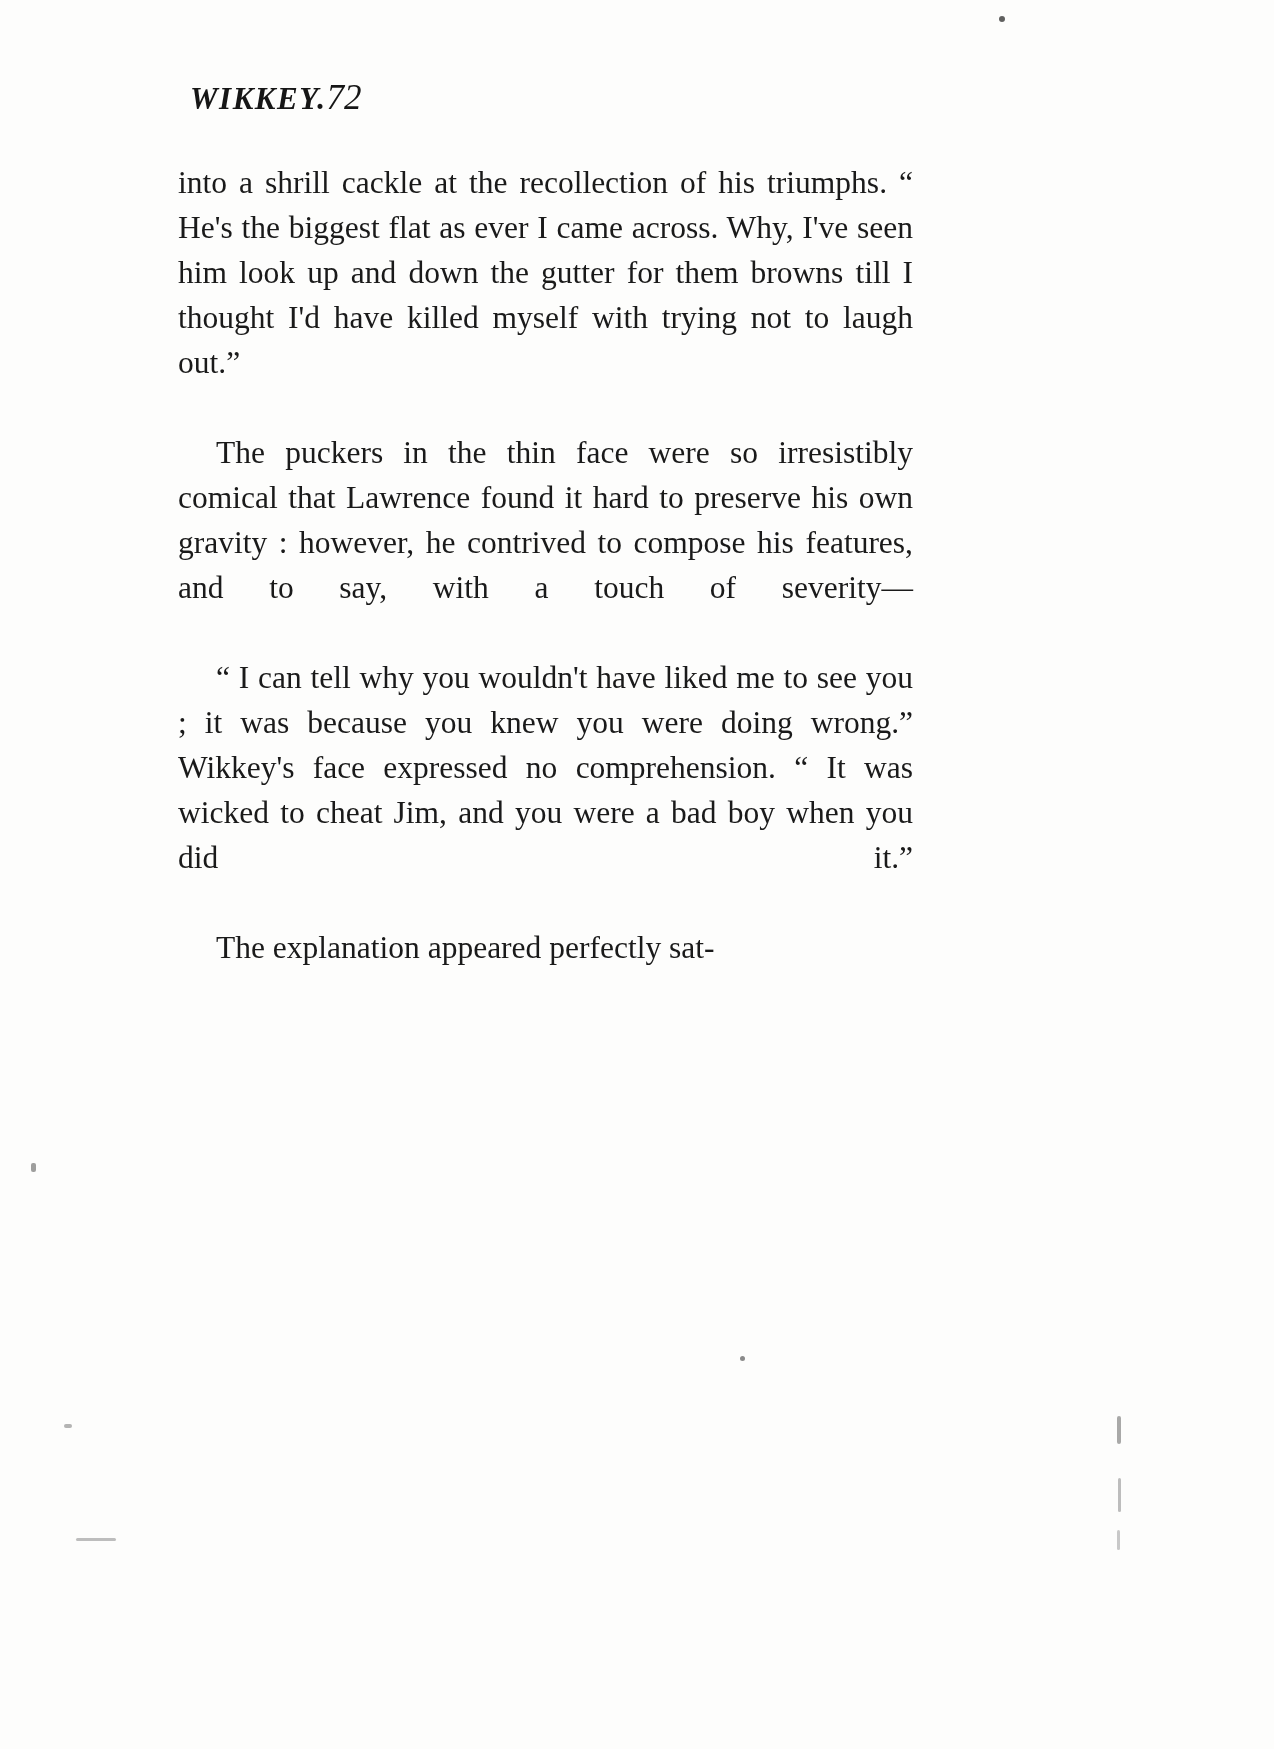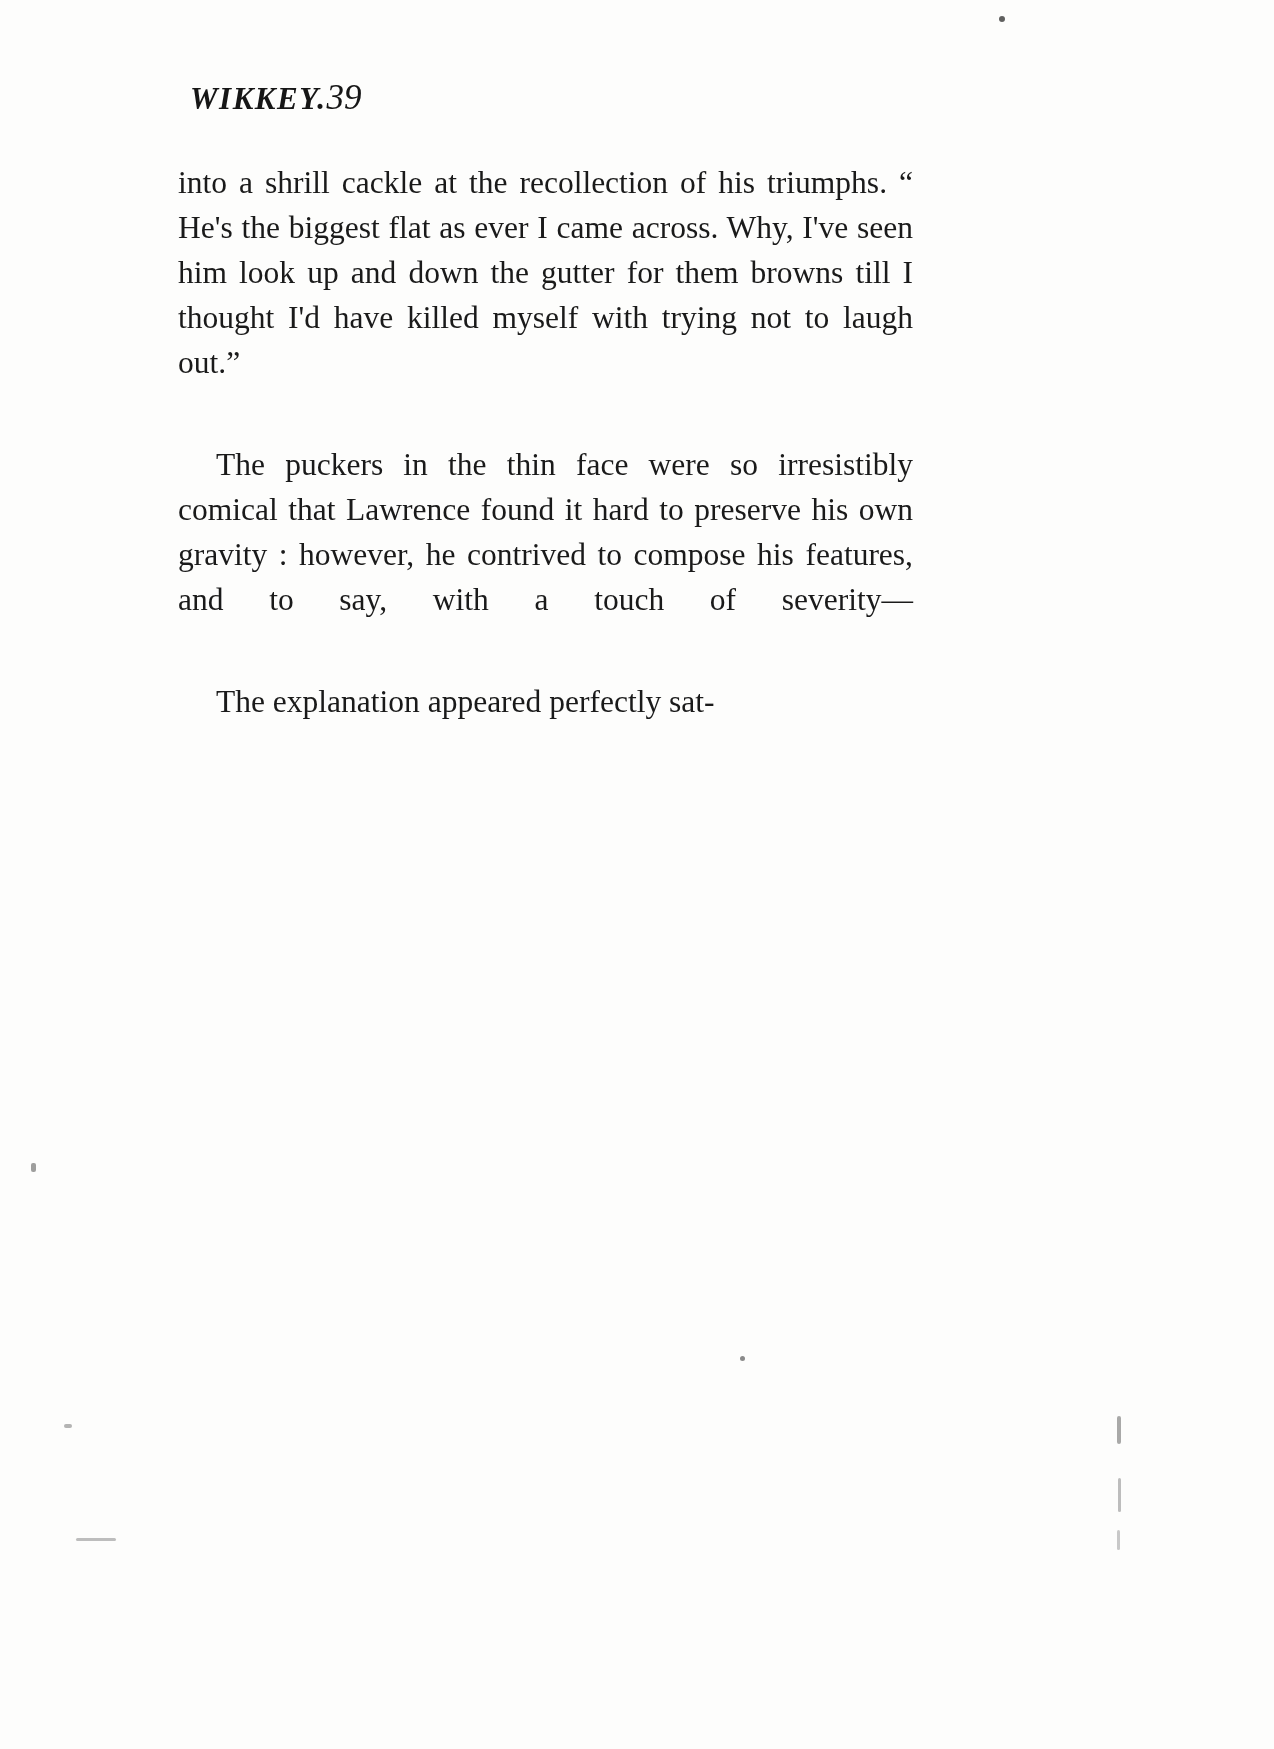--- a/index.html
+++ b/index.html
@@ -69,21 +69,21 @@
     font-size: 31.5px;
     line-height: 45px;
     color: #1a1a1a;
   }
 
   .para {
     margin: 0;
     text-align: justify;
     text-justify: inter-word;
   }
-  .para + .para { margin-top: 12px; }
+  .para + .para { margin-top: 0; }
   .para.indent { text-indent: 38px; }
 
   
   .para::after {
     content: "";
     display: inline-block;
     width: 100%;
   }
   .para.nostretch::after { content: none; display: none; }
 </style>
@@ -96,22 +96,23 @@
   <div class="speck speck-mid-left"></div>
   <div class="speck speck-bottom-mid"></div>
   <div class="speck speck-bottom-left"></div>
   <div class="speck speck-bottom-right"></div>
   <div class="speck speck-edge-a"></div>
   <div class="speck speck-edge-b"></div>
   <div class="speck speck-edge-c"></div>
 
   <div class="header">
     <div class="running-title">WIKKEY.</div>
-    <div class="folio">39</div>
+    <div class="folio">72</div>
   </div>
 
   <div class="body-text">
     <p class="para">into a shrill cackle at the recollection of his triumphs. “ He's the biggest flat as ever I came across. Why, I've seen him look up and down the gutter for them browns till I thought I'd have killed myself with trying not to laugh out.”</p>
     <p class="para indent">The puckers in the thin face were so irresistibly comical that Lawrence found it hard to preserve his own gravity : however, he contrived to compose his features, and to say, with a touch of severity—</p>
+    <p class="para indent">“ I can tell why you wouldn't have liked me to see you ; it was because you knew you were doing wrong.” Wikkey's face expressed no comprehension. “ It was wicked to cheat Jim, and you were a bad boy when you did it.”</p>
     <p class="para indent nostretch">The explanation appeared perfectly sat-</p>
   </div>
 
 </div>
 
 </body></html>

